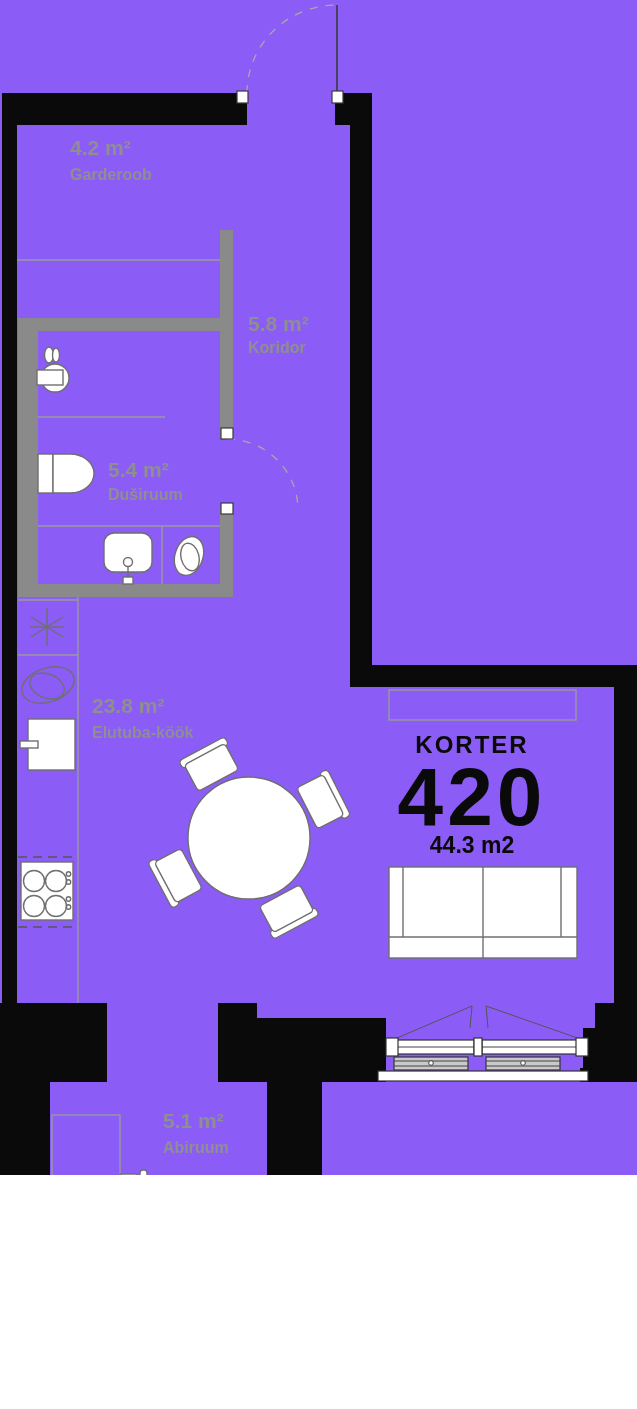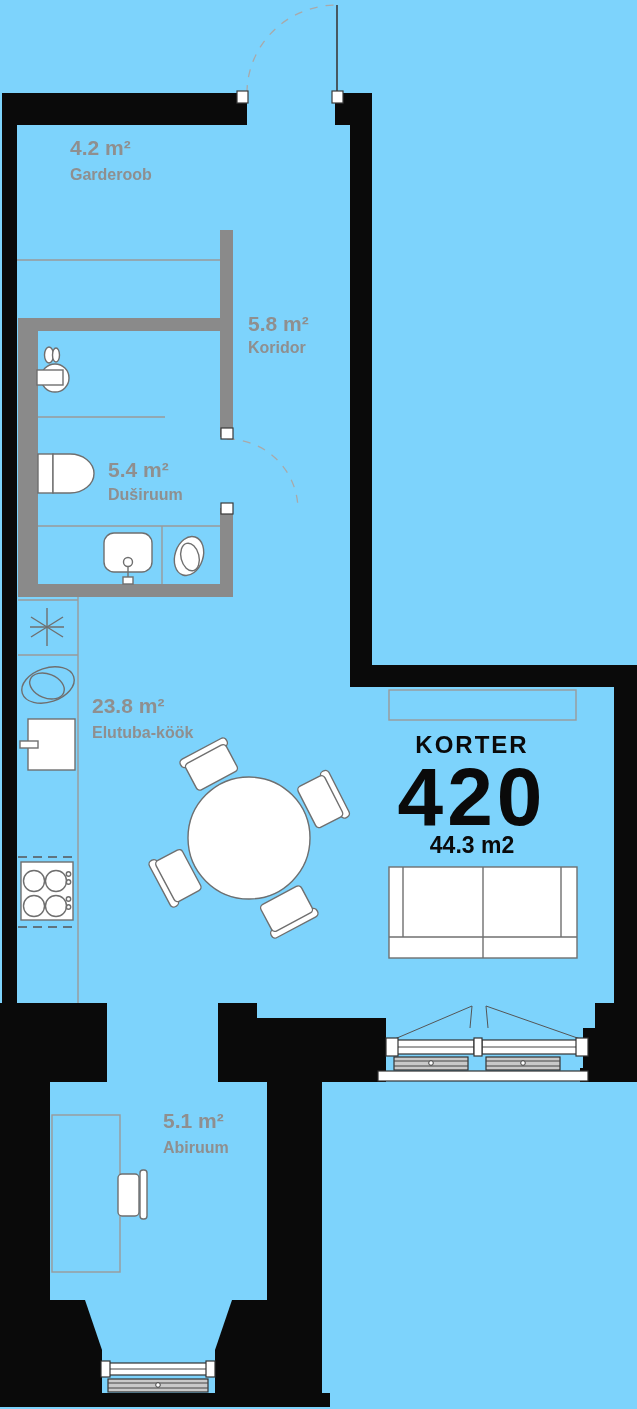--- a/index.html
+++ b/index.html
@@ -1,19 +1,19 @@
 <!DOCTYPE html>
 <html><head>
 <meta charset="utf-8">
 <style>
   html,body{margin:0;padding:0;background:#ffffff;}
   .plan-wrap{
     position:relative;
-    width:637px;height:1409px;
-    background:#7dd3fc;
+    width:637px;height:1175px;
+    background:#8b5cf6;
     overflow:hidden;
     font-family:"Liberation Sans", sans-serif;
     text-align:center;
   }
   svg{display:block;}
   text{font-family:"Liberation Sans", sans-serif;}
   .area-label{font-size:21px;font-weight:bold;}
   .name-label{font-size:16px;font-weight:bold;}
   .korter-label{font-size:24px;font-weight:bold;letter-spacing:2px;}
   .korter-number{font-size:82px;font-weight:bold;letter-spacing:4px;}

